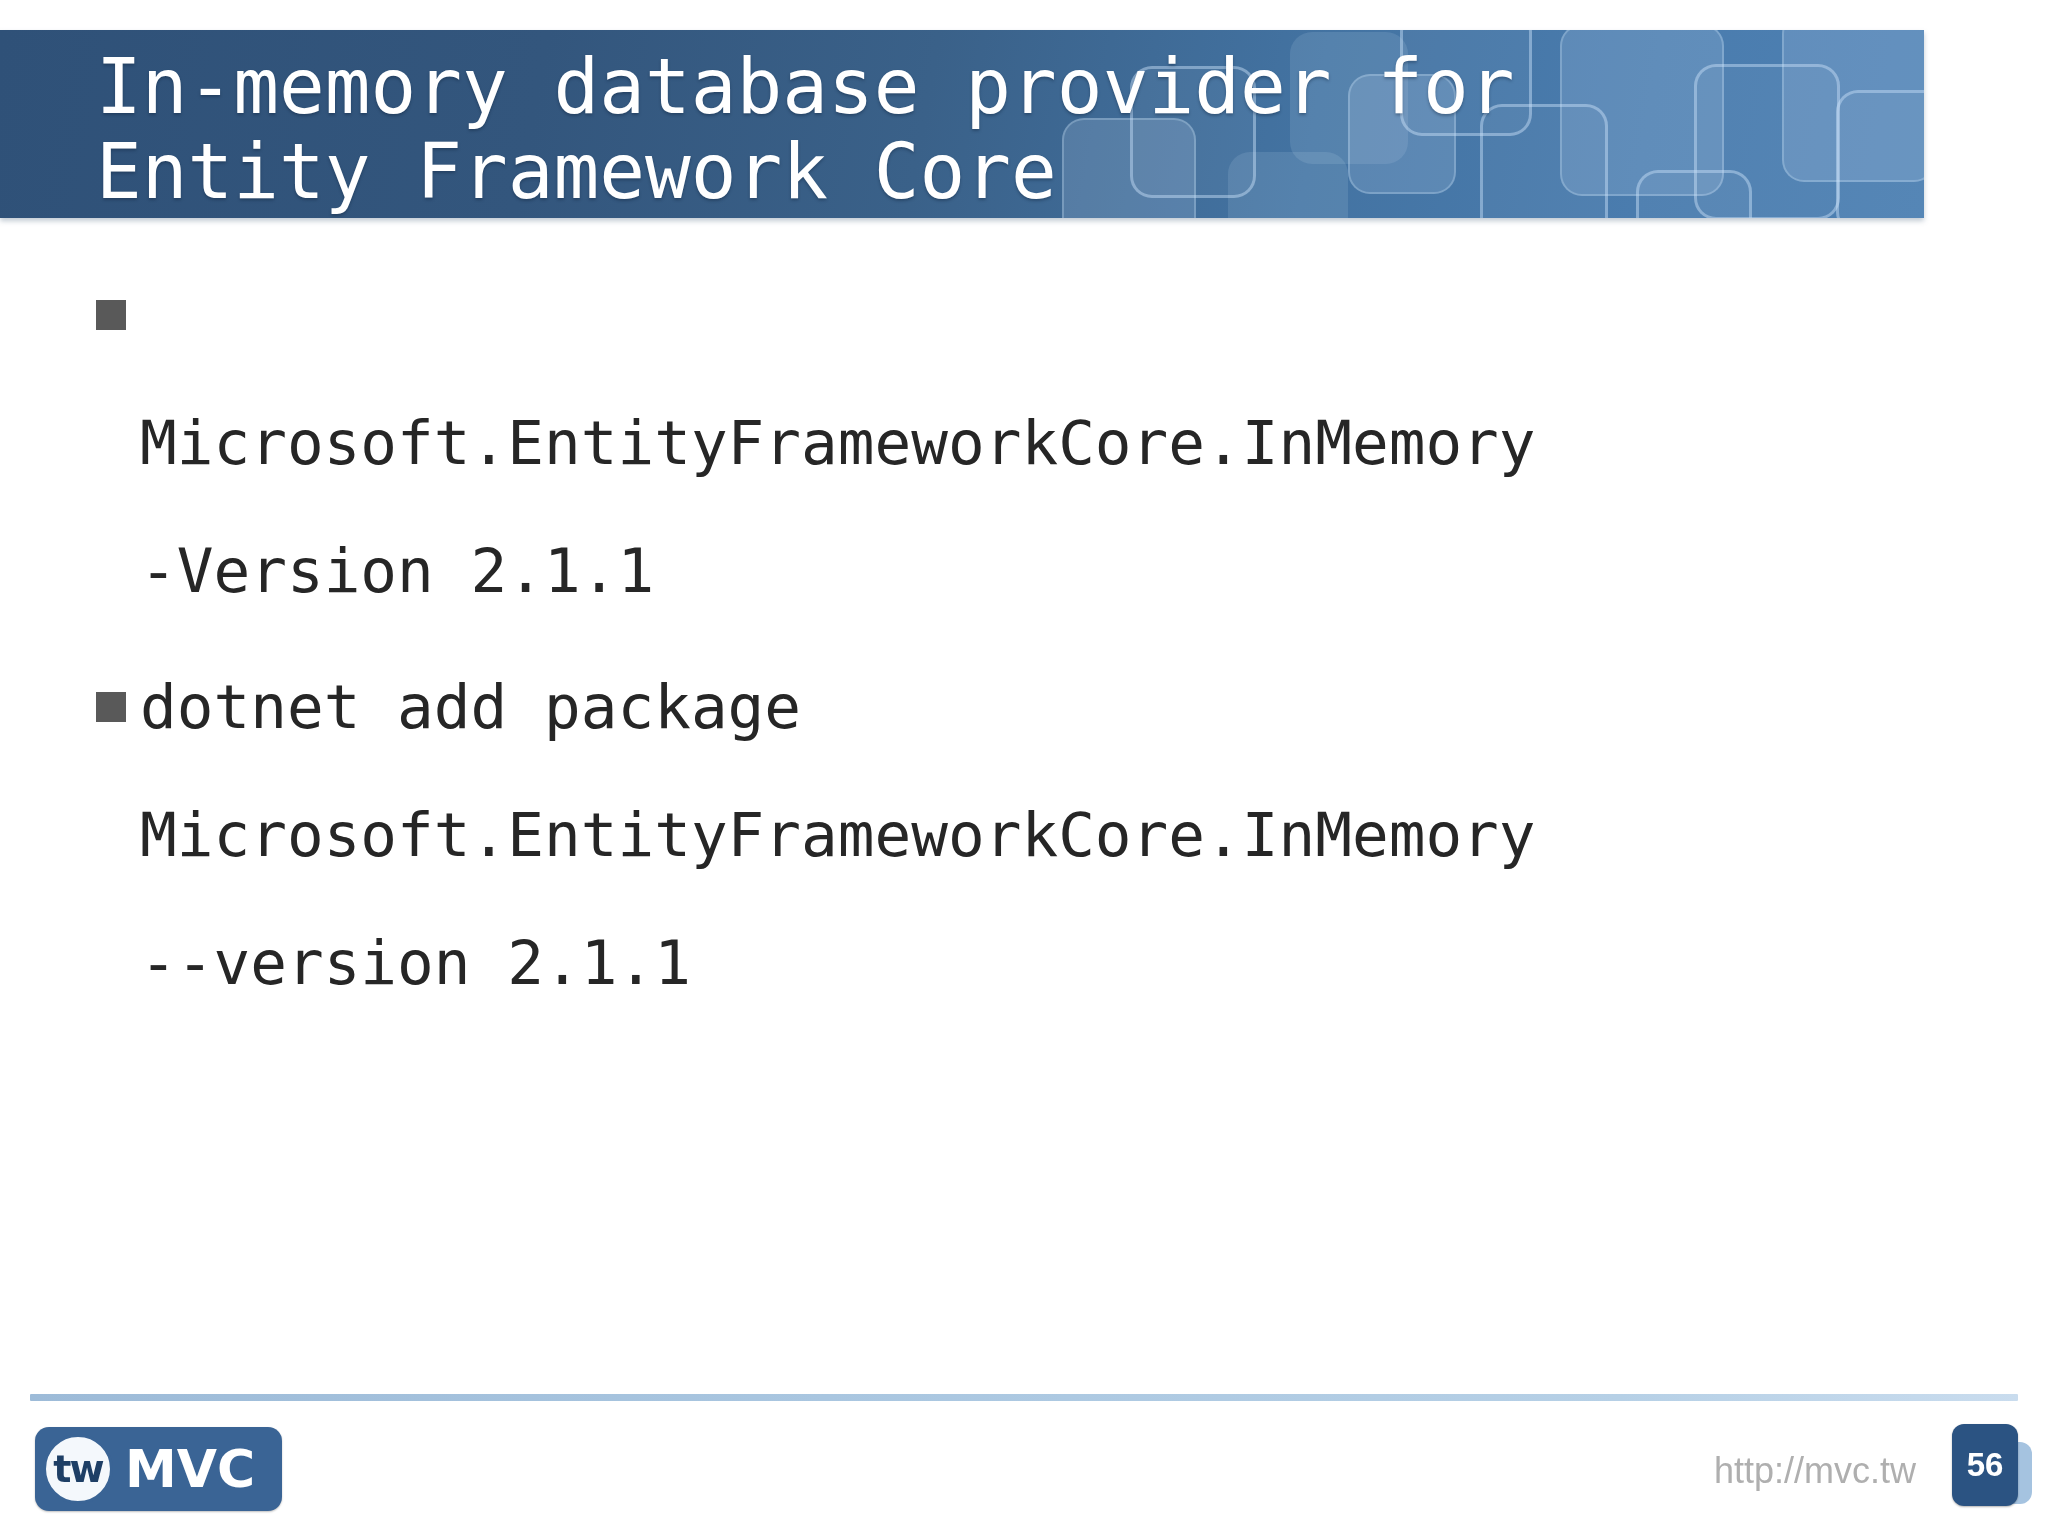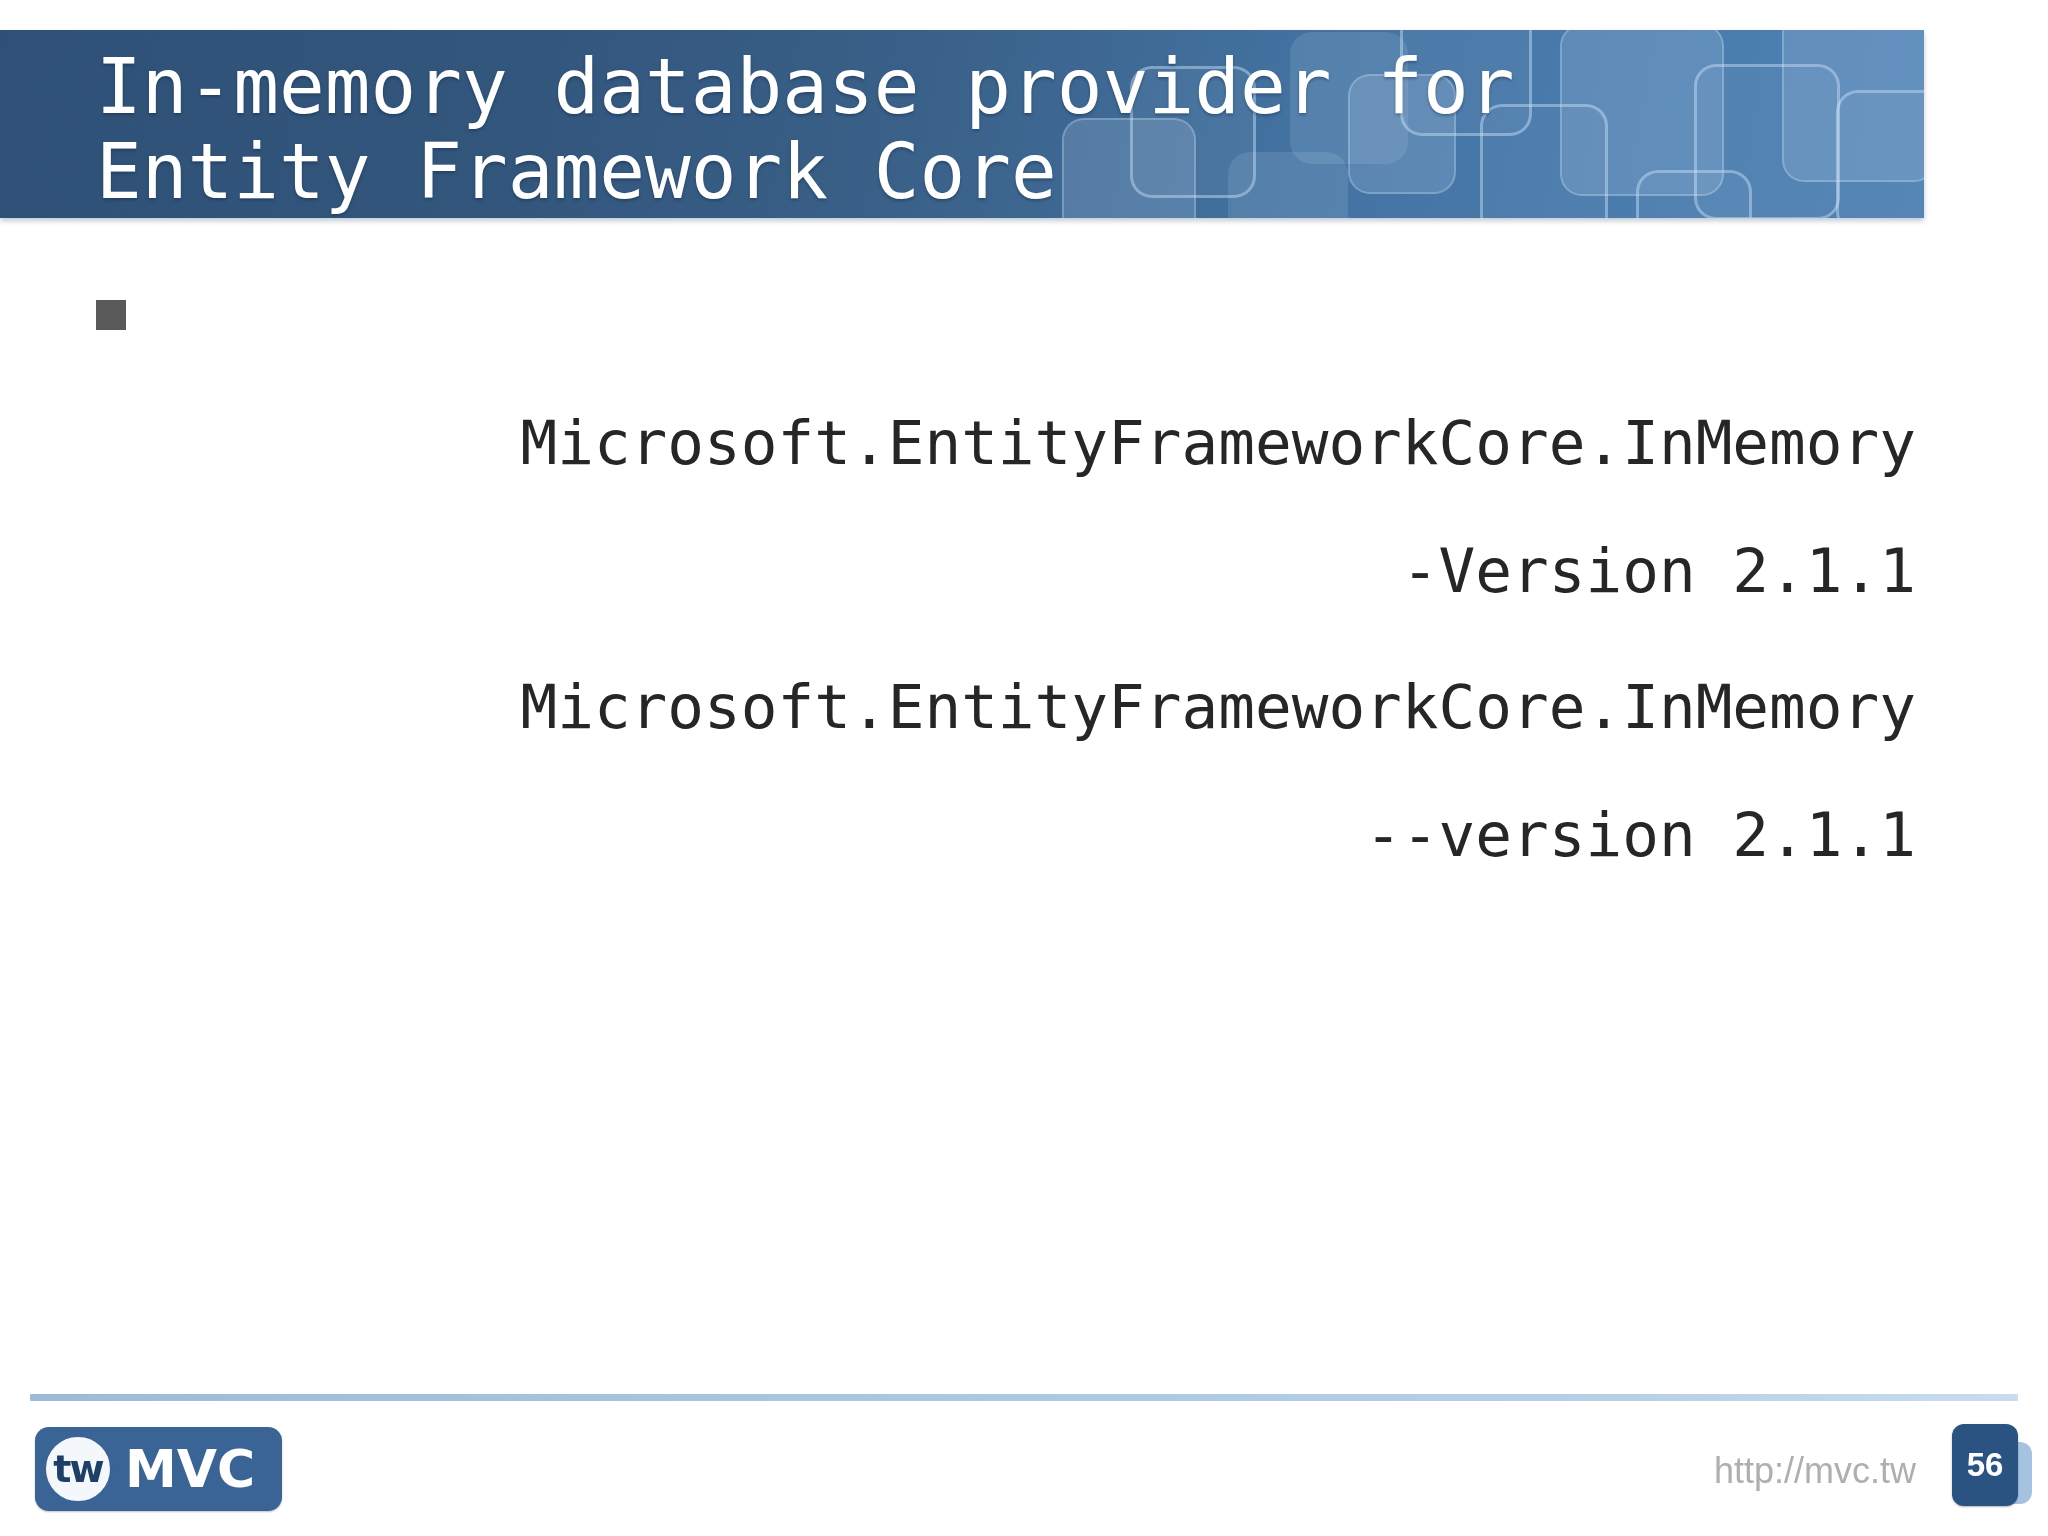--- a/index.html
+++ b/index.html
@@ -116,21 +116,20 @@
     line-height: 110px;
     color: #262626;
     white-space: pre;
   }
   .cont-line {
     height: 128px;
     padding-left: 44px;
   }
   .cont-line .bullet-text {
     display: block;
-    text-align: right;
   }
 
   
   .footer-rule {
     position: absolute;
     left: 30px;
     top: 1394px;
     width: 1988px;
     height: 7px;
     background: linear-gradient(90deg, #9DBBD8 0%, #A9C6E0 40%, #B6D0E6 80%, #C9DCEE 100%);
@@ -255,20 +254,26 @@
       </div>
       <div class="cont-line">
         <span class="bullet-text">Microsoft.EntityFrameworkCore.InMemory</span>
       </div>
       <div class="cont-line">
         <span class="bullet-text">-Version 2.1.1</span>
       </div>
     </div>
 
     <div class="bullet-block b2">
+      <div class="bullet-line">
+        <span class="bullet-marker">
+            <i></i>
+          </span>
+        <span class="bullet-text">dotnet add package</span>
+      </div>
       <div class="cont-line">
         <span class="bullet-text">Microsoft.EntityFrameworkCore.InMemory</span>
       </div>
       <div class="cont-line">
         <span class="bullet-text">--version 2.1.1</span>
       </div>
     </div>
 
   </div>
 

